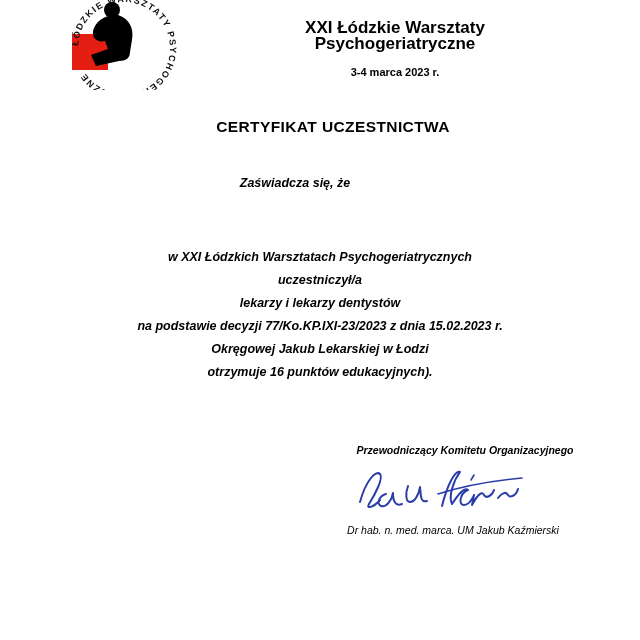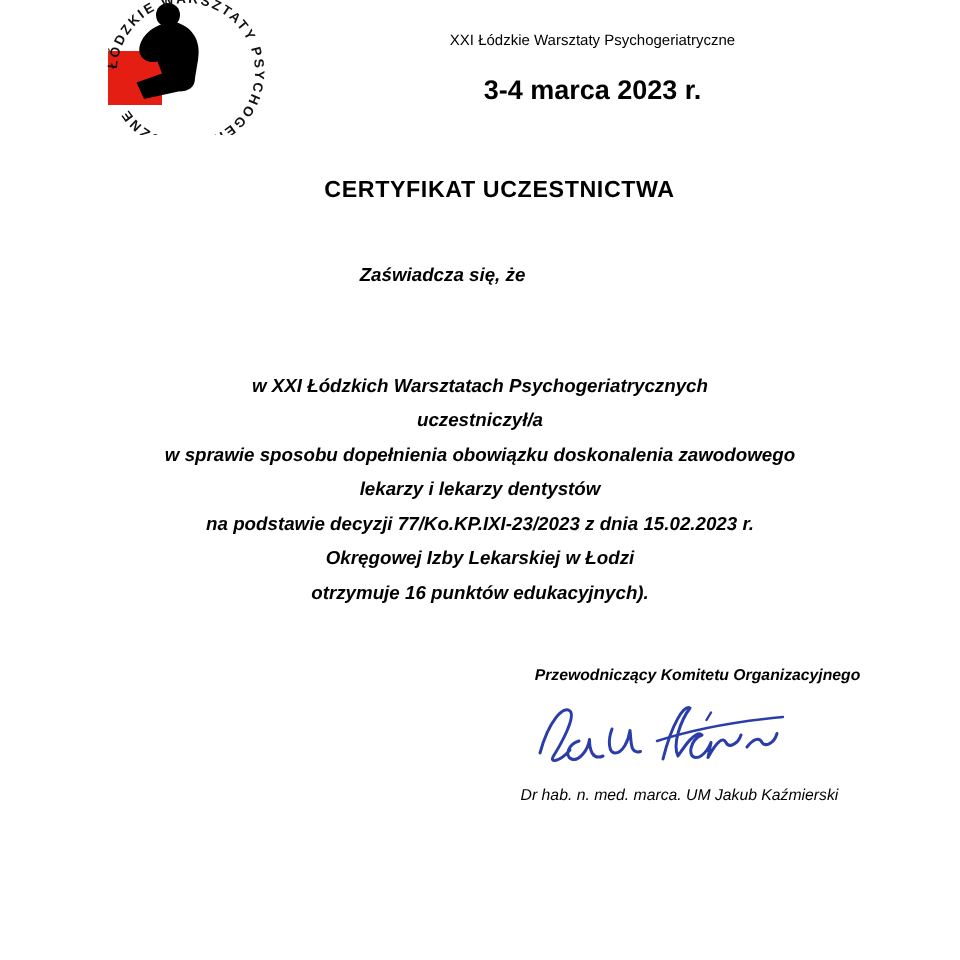--- a/index.html
+++ b/index.html
@@ -14,22 +14,22 @@
   .page { position:absolute; inset:0; background:#fff; }
 
   .logo-wrap {
     position:absolute; top:0; left:58px; width:140px; height:90px;
     overflow:hidden;
   }
 
   .header-block {
     position:absolute; top:20px; left:225px; width:340px; text-align:center;
   }
-  .header-title { font-size:10px; font-weight:normal; line-height:16px; }
-  .header-date  { font-size:18px; font-weight:bold; margin-top:14px; }
+  .header-title { font-size:17px; font-weight:bold; line-height:16px; }
+  .header-date  { font-size:11px; font-weight:bold; margin-top:14px; }
 
   .cert-heading {
     position:absolute; top:118px; left:15px; width:636px; text-align:center;
     font-size:15.5px; font-weight:bold; letter-spacing:0.4px;
   }
 
   .intro, .recipient {
     position:absolute; left:0; width:590px; text-align:center;
     font-size:12.5px; font-weight:bold; font-style:italic;
   }
@@ -86,24 +86,23 @@
     <div class="header-date">3-4 marca 2023 r.</div>
   </div>
 
   <div class="cert-heading">CERTYFIKAT UCZESTNICTWA</div>
 
   <div class="intro">Zaświadcza się, że</div>
 
   <div class="body-block">
     <p>w XXI Łódzkich Warsztatach Psychogeriatrycznych</p>
     <p>uczestniczył/a</p>
-    <p>w sprawie sposobu dopełnienia obowiązku doskonalenia zawodowego</p>
     <p>lekarzy i lekarzy dentystów</p>
     <p>na podstawie decyzji 77/Ko.KP.IXI-23/2023 z dnia 15.02.2023 r.</p>
-    <p>Okręgowej Izby Lekarskiej w Łodzi</p>
+    <p>Okręgowej Jakub Lekarskiej w Łodzi</p>
     <p>otrzymuje 16 punktów edukacyjnych).</p>
   </div>
 
   <div class="signer-role">Przewodniczący Komitetu Organizacyjnego</div>
 
   <div class="signature-wrap">
     <svg width="175" height="58" viewBox="0 0 175 58" fill="none" stroke-width="2" stroke-linecap="round" stroke-linejoin="round">
       <g stroke="#2b3da8">
 
         <path d="M10,42 C16,20 26,10 30,14 C34,18 24,36 19,44 C16,49 23,48 30,40

